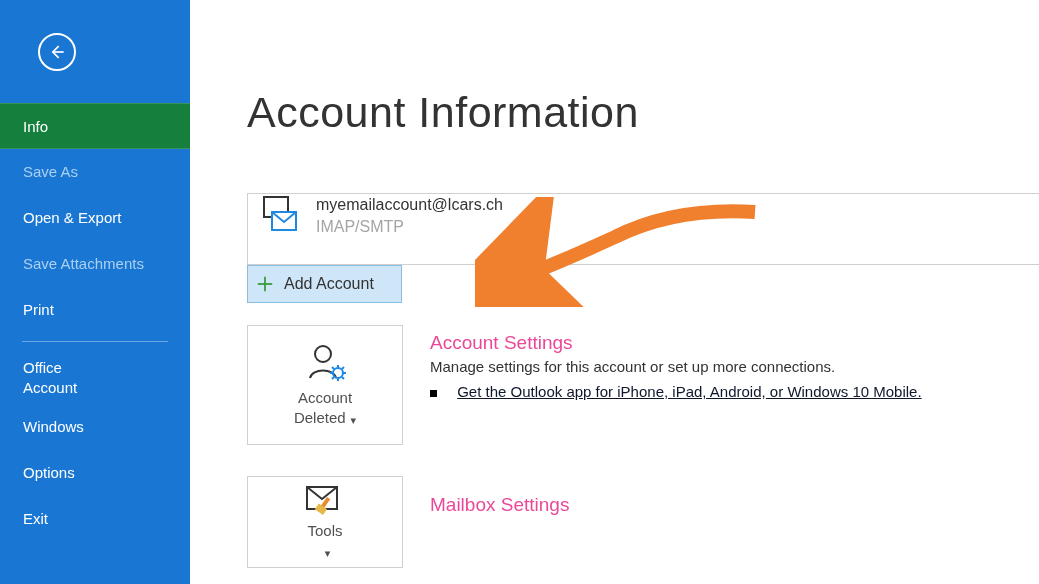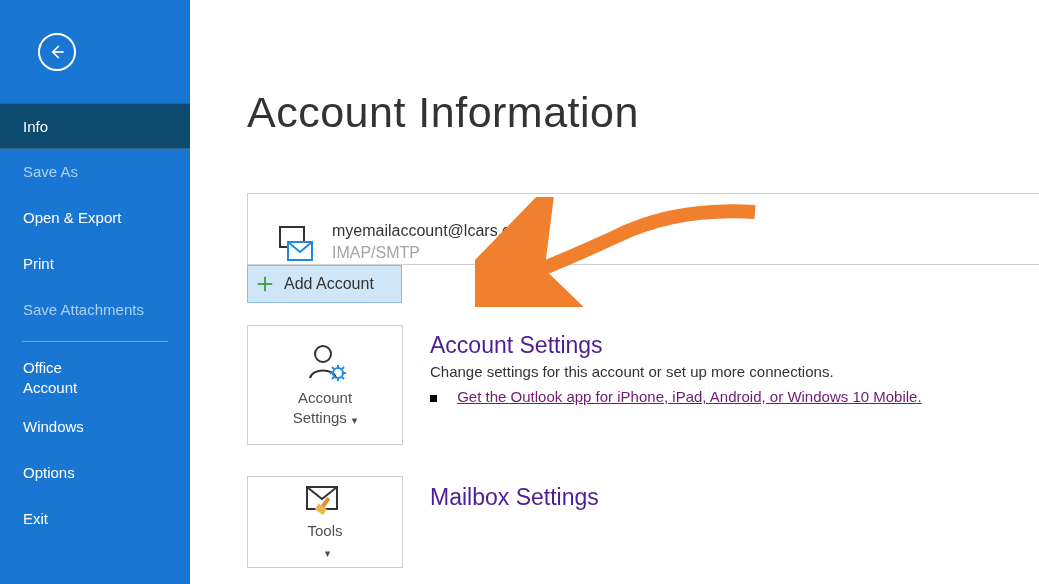--- a/index.html
+++ b/index.html
@@ -22,21 +22,21 @@
     width:38px; height:38px; border:2px solid #fff; border-radius:50%;
     display:flex; align-items:center; justify-content:center;
     cursor:pointer;
   }
   .back-circle svg { width:20px; height:20px; }
   .sb-item {
     height:46px; line-height:46px; padding-left:23px; cursor:pointer;
     color:#fff; font-size:15px;
   }
   .sb-item.selected {
-    background:#0c4a6e;
+    background:#15803d;
     border-top:1px solid rgba(255,255,255,.15);
     border-bottom:1px solid rgba(255,255,255,.15);
     font-weight:400;
   }
   .sb-item.disabled { color:#aad0f2; cursor:default; }
   .sb-sep { margin:8px 22px 10px; border-top:1px solid rgba(255,255,255,.35); }
   .sb-item.office { line-height:20px; padding-top:6px; height:52px; }
 
   
   .main {
@@ -45,21 +45,21 @@
   }
   .page-title {
     position:absolute; left:57px; top:88px;
     font-size:43px; font-weight:300; color:#333;
     letter-spacing:.5px;
   }
   
   .acct-box {
     position:absolute; left:57px; right:0; top:193px;
     height:72px; border:1px solid #d0d0d0; border-right:none;
-    display:flex; align-items:flex-end; padding-left:26px;
+    display:flex; align-items:flex-start; padding-left:10px;
     cursor:pointer;
   }
   .acct-icon { width:40px; height:40px; margin-right:16px; margin-left:2px; }
   .acct-lines { display:flex; flex-direction:column; }
   .acct-email { font-size:16px; color:#333; line-height:22px; }
   .acct-type  { font-size:16px; color:#a5a5a5; line-height:22px; }
 
   
   .add-acct {
     position:absolute; left:57px; top:265px;
@@ -76,27 +76,27 @@
     border:1px solid #d0d0d0; display:flex; flex-direction:column;
     align-items:center; justify-content:center; cursor:pointer;
     font-size:15px; color:#505050;
   }
   #card-settings { left:57px; top:325px; height:120px; }
   #card-tools    { left:57px; top:476px; height:92px; }
   .card .card-label { margin-top:4px; line-height:20px; text-align:center; }
   .card .chev { font-size:11px; margin-left:5px; vertical-align:middle; }
 
   
-  .sect-title { font-size:23px; color:#4c1d95; font-weight:400; }
+  .sect-title { font-size:19px; color:#ec4899; font-weight:400; }
   .sect-desc  { font-size:15px; color:#333; margin-top:4px; }
   .sect1 { position:absolute; left:240px; top:332px; right:10px; }
-  .sect2 { position:absolute; left:240px; top:484px; right:10px; }
+  .sect2 { position:absolute; left:240px; top:494px; right:10px; }
   .bullet-row { margin-top:8px; font-size:15px; }
   .bullet-row .sq { display:inline-block; width:7px; height:7px; background:#000; margin-right:16px; vertical-align:middle; }
-  .bullet-row a { color:#701a75; }
+  .bullet-row a { color:#0f172a; }
 
   
   .arrow-wrap { position:absolute; left:285px; top:197px; width:290px; height:110px; pointer-events:none; }
   .arrow-wrap svg { width:100%; height:100%; }
 
 </style>
 </head>
 <body>
 
 <div class="sidebar">
@@ -111,25 +111,25 @@
 
   <div class="sb-item selected">
     <span>Info</span>
   </div>
   <div class="sb-item disabled">
     <span>Save As</span>
   </div>
   <div class="sb-item">
     <span>Open &amp; Export</span>
   </div>
-  <div class="sb-item">
-    <span>Print</span>
-  </div>
   <div class="sb-item disabled">
     <span>Save Attachments</span>
+  </div>
+  <div class="sb-item">
+    <span>Print</span>
   </div>
 
   <div class="sb-sep"></div>
 
   <div class="sb-item office">
     <span>Office<br>Account</span>
   </div>
   <div class="sb-item">
     <span>Windows</span>
   </div>
@@ -178,42 +178,42 @@
             <line x1="12" y1="7" x2="15" y2="7"></line>
           <line x1="1" y1="1" x2="3" y2="3"></line>
             <line x1="11" y1="11" x2="13" y2="13"></line>
           <line x1="1" y1="13" x2="3" y2="11"></line>
             <line x1="11" y1="3" x2="13" y2="1"></line>
         </g>
       </g>
     </svg>
     <div class="card-label">
       <span>Account</span><br>
-      <span>Settings</span><span class="chev">▾</span>
+      <span>Deleted</span><span class="chev">▾</span>
     </div>
   </div>
 
   <div class="card" id="card-tools">
     <svg width="44" height="36" viewBox="0 0 44 36">
       <rect x="4" y="6" width="30" height="22" fill="none" stroke="#333" stroke-width="2"></rect>
       <polyline points="4,6 19,18 34,6" fill="none" stroke="#333" stroke-width="2"></polyline>
       <g transform="translate(24,16) rotate(35)">
         <rect x="0" y="0" width="4" height="12" fill="#e68a2e"></rect>
         <rect x="-3" y="10" width="10" height="7" fill="#e6b84a"></rect>
       </g>
     </svg>
     <div class="card-label">
       <span>Tools</span><br>
       <span class="chev">▾</span>
     </div>
   </div>
 
   <div class="sect1">
     <div class="sect-title">Account Settings</div>
-    <div class="sect-desc">Change settings for this account or set up more connections.</div>
+    <div class="sect-desc">Manage settings for this account or set up more connections.</div>
     <div class="bullet-row">
       <span class="sq"></span>
       <a href="#">Get the Outlook app for iPhone, iPad, Android, or Windows 10 Mobile.</a>
     </div>
   </div>
 
   <div class="sect2">
     <div class="sect-title">Mailbox Settings</div>
   </div>
 

